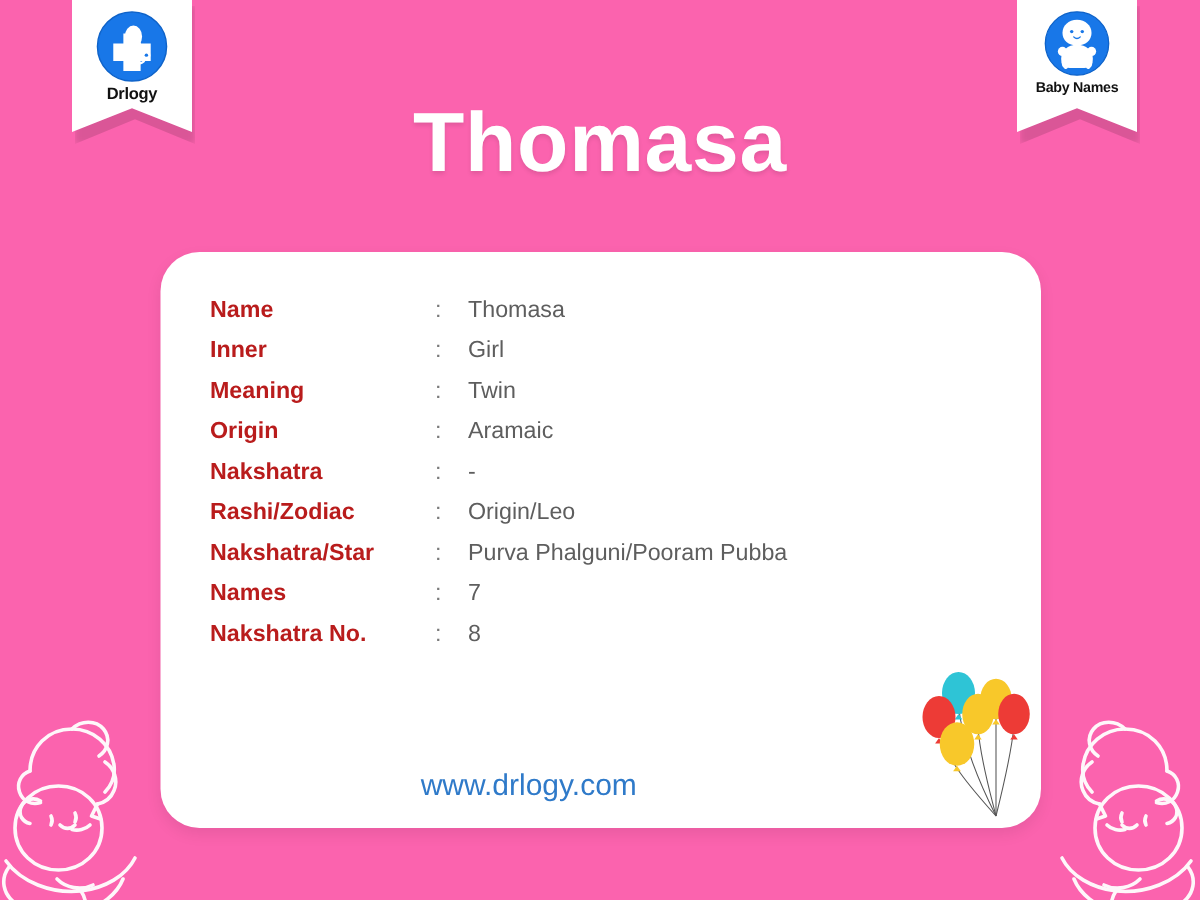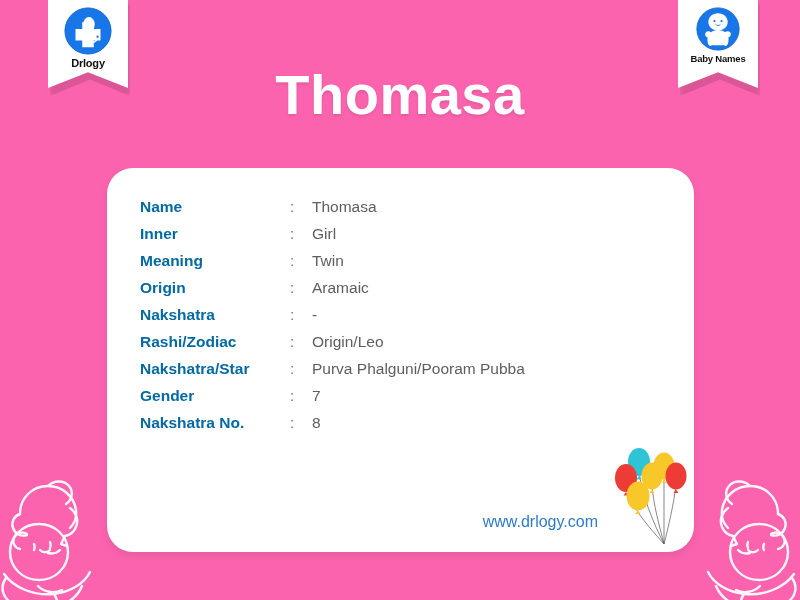--- a/index.html
+++ b/index.html
@@ -111,41 +111,41 @@
   .info-table td {
     padding: 0;
     height: 27px;
     vertical-align: middle;
     font-size: 15.5px;
     line-height: 27px;
     white-space: nowrap;
   }
   .cell-label {
     font-weight: bold;
-    color: #0369a1;
+    color: #b91c1c;
     padding-right: 10px;
     min-width: 150px;
   }
   .cell-colon {
     color: #7a7a7a;
     width: 22px;
     text-align: left;
   }
   .cell-value {
     color: #5e5e5e;
     font-size: 15.5px;
   }
 
   .site-url {
     position: absolute;
     left: 0;
     top: 345px;
     width: 491px;
-    text-align: right;
-    font-size: 16px;
+    text-align: center;
+    font-size: 20px;
     color: #2f7ac9;
   }
 
   .balloons {
     position: absolute;
     right: 2px;
     bottom: 0px;
     width: 84px;
     height: 112px;
   }
@@ -261,21 +261,21 @@
         <td class="cell-label">Rashi/Zodiac</td>
         <td class="cell-colon">:</td>
         <td class="cell-value">Origin/Leo</td>
       </tr>
       <tr>
         <td class="cell-label">Nakshatra/Star</td>
         <td class="cell-colon">:</td>
         <td class="cell-value">Purva Phalguni/Pooram Pubba</td>
       </tr>
       <tr>
-        <td class="cell-label">Gender</td>
+        <td class="cell-label">Names</td>
         <td class="cell-colon">:</td>
         <td class="cell-value">7</td>
       </tr>
       <tr>
         <td class="cell-label">Nakshatra No.</td>
         <td class="cell-colon">:</td>
         <td class="cell-value">8</td>
       </tr>
     </tbody>
   </table>

